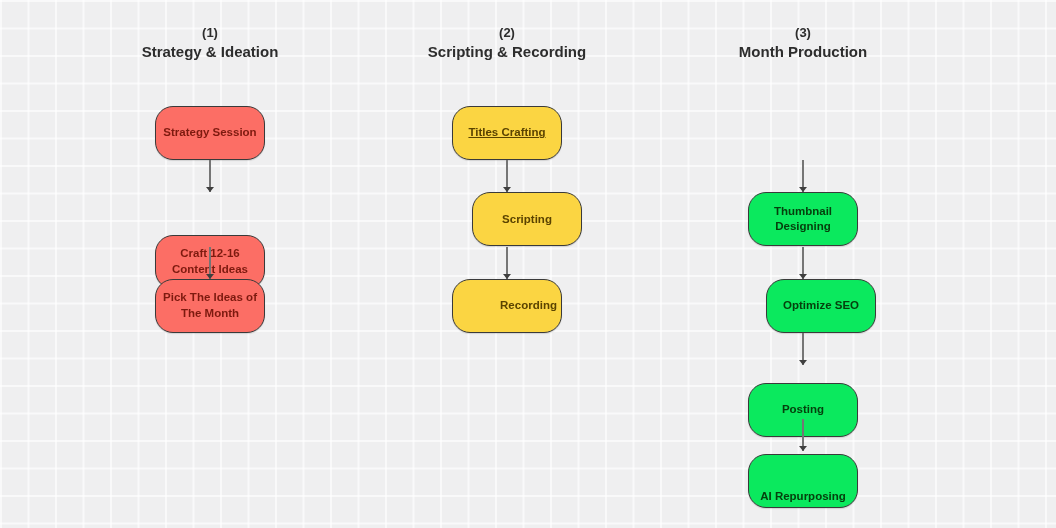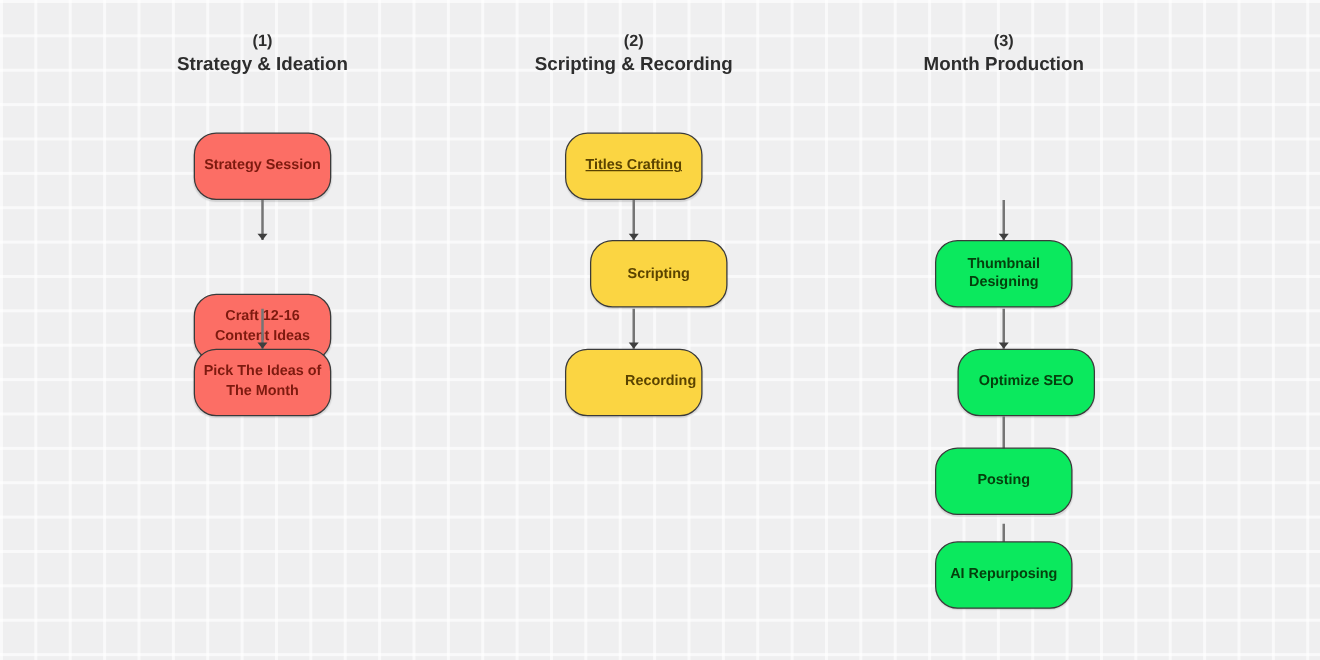--- a/index.html
+++ b/index.html
@@ -113,22 +113,22 @@
     </div>
     <div class="connector" style="left: 802px; top: 246.6px; height: 32px;">
       <div class="arrowhead"></div>
     </div>
     <div class="node" style="left: 766px; top: 278.6px; background: rgb(11, 233, 94); color: rgb(5, 64, 13);">
       <div class="">Optimize SEO</div>
     </div>
     <div class="connector" style="left: 802px; top: 332.9px; height: 32px;">
       <div class="arrowhead"></div>
     </div>
-    <div class="node" style="left: 748px; top: 358px; background: rgb(11, 233, 94); color: rgb(5, 64, 13); text-align: center;">
+    <div class="node" style="left: 748px; top: 383px; background: rgb(11, 233, 94); color: rgb(5, 64, 13); text-align: center;">
       <div class="">Posting</div>
     </div>
     <div class="connector" style="left: 802px; top: 419.2px; height: 32px;">
       <div class="arrowhead"></div>
     </div>
-    <div class="node" style="left: 748px; top: 433px; background: rgb(11, 233, 94); color: rgb(5, 64, 13);">
+    <div class="node" style="left: 748px; top: 454px; background: rgb(11, 233, 94); color: rgb(5, 64, 13); align-items: flex-end;">
       <div class="">AI Repurposing</div>
     </div>
   </div>
 
 </body></html>

